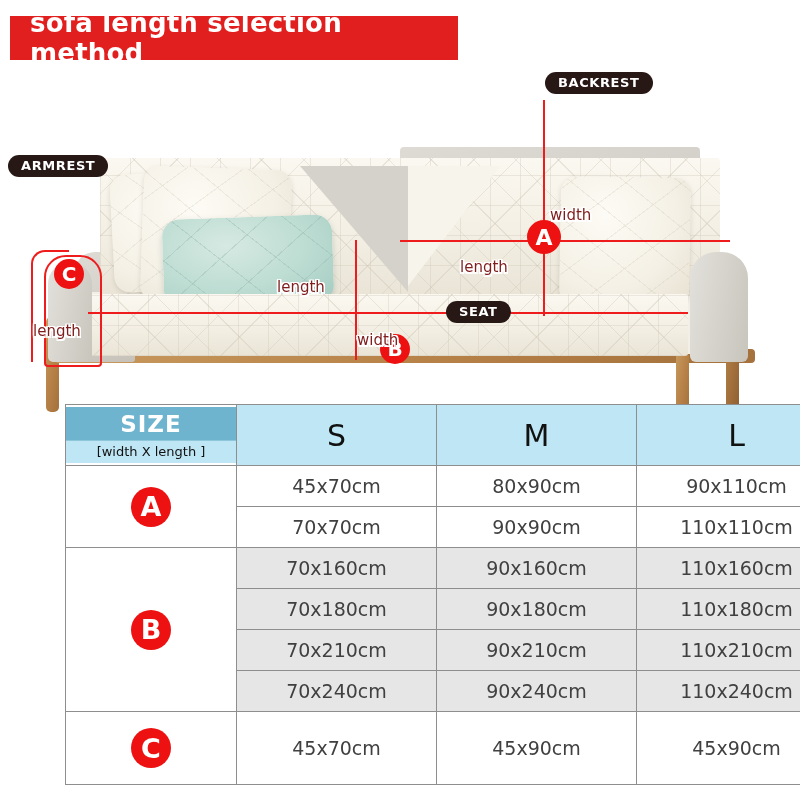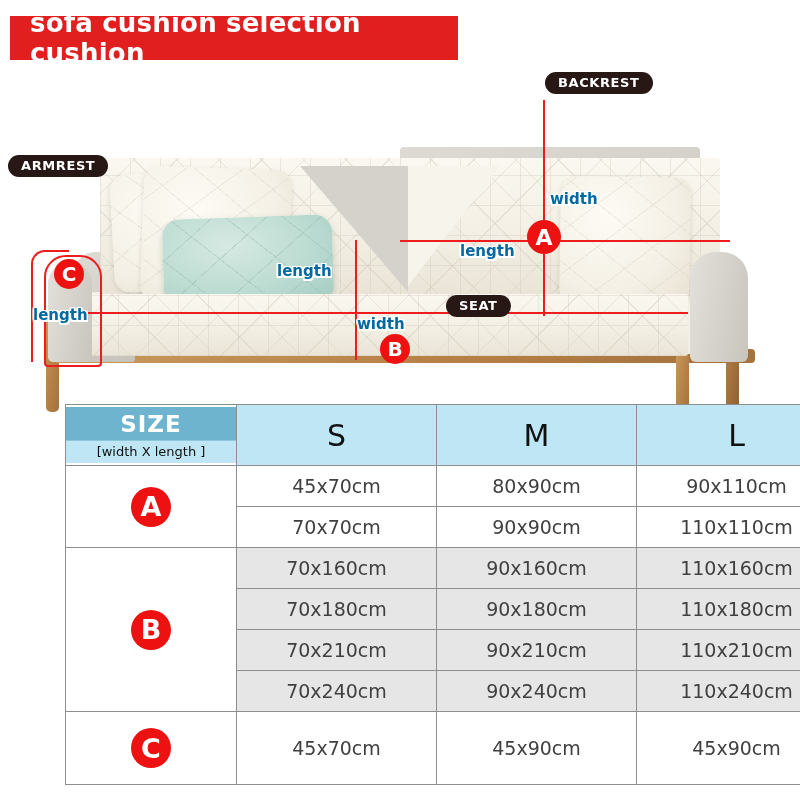--- a/index.html
+++ b/index.html
@@ -120,29 +120,30 @@
     background: #ee1111;
     color: #ffffff;
     font-weight: bold;
     display: flex;
     align-items: center;
     justify-content: center;
     font-family: "DejaVu Sans", sans-serif;
   }
   .dim-label {
     position: absolute;
-    color: #0369a1;
+    color: #7f1d1d;
     font-size: 15px;
-    font-weight: bold;
+    font-weight: normal;
     font-family: "DejaVu Sans", sans-serif;
     text-shadow:
       -1.5px -1.5px 0 #fff,  1.5px -1.5px 0 #fff,
       -1.5px  1.5px 0 #fff,  1.5px  1.5px 0 #fff,
       -1.5px 0 0 #fff, 1.5px 0 0 #fff, 0 -1.5px 0 #fff, 0 1.5px 0 #fff;
     white-space: nowrap;
+    margin-top: 16px;
   }
   .pill-label {
     position: absolute;
     background: #271715;
     color: #ffffff;
     font-weight: bold;
     font-size: 13px;
     letter-spacing: 0.6px;
     border-radius: 12px;
     padding: 3px 13px 4px 13px;
@@ -217,21 +218,21 @@
     align-items: center;
     justify-content: center;
     margin: 0 auto;
     font-family: "DejaVu Sans", sans-serif;
   }
 </style>
 </head>
 <body>
 
 <div id="title-banner">
-  <span class="title-text">sofa cushion selection cushion</span>
+  <span class="title-text">sofa length selection method</span>
 </div>
 
 <div id="photo-stage">
 
   <div class="wood" style="left:46px; top:255px; width:13px; height:95px;"></div>
   <div class="wood wood-dark" style="left:50px; top:260px; width:120px; height:13px;"></div>
   <div class="wood" style="left:55px; top:287px; width:700px; height:14px; border-radius:4px;"></div>
   <div class="wood wood-dark" style="left:726px; top:240px; width:13px; height:110px;"></div>
   <div class="wood" style="left:676px; top:290px; width:13px; height:62px;"></div>
   <div class="wood wood-dark" style="left:660px; top:230px; width:80px; height:13px; transform:rotate(-4deg);"></div>
@@ -283,21 +284,21 @@
   <div style="position:absolute; left:31px; top:188px; width:36px; height:26px;
               border-left:2px solid #ee1c1c; border-top:2px solid #ee1c1c;
               border-radius:14px 0 0 0;"></div>
   <div class="marker-circle" style="left:54px; top:197px; width:30px; height:30px; font-size:20px;">
     <span>C</span>
   </div>
   <div class="dim-label" style="left:33px; top:244px;">length</div>
 
   <div class="pill-label" style="left:8px; top:93px;">ARMREST</div>
   <div class="pill-label" style="left:545px; top:10px;">BACKREST</div>
-  <div class="pill-label" style="left:446px; top:233px;">SEAT</div>
+  <div class="pill-label" style="left:446px; top:239px;">SEAT</div>
 
   <div class="mline-v" style="left:543px; top:38px; width:2px; height:68px;"></div>
 </div>
 
 <table id="size-table">
   <thead>
     <tr>
       <th class="hdr-size-wrap">
         <div class="hdr-size-top">SIZE</div>
         <div class="hdr-size-sub">[width X length ]</div>

